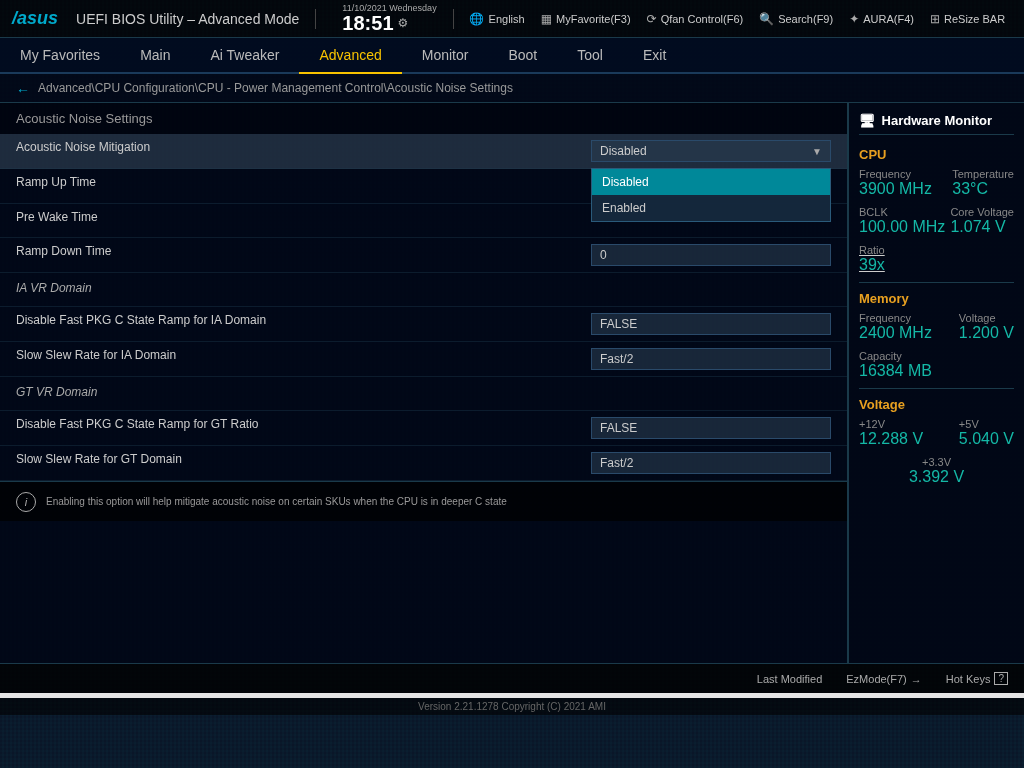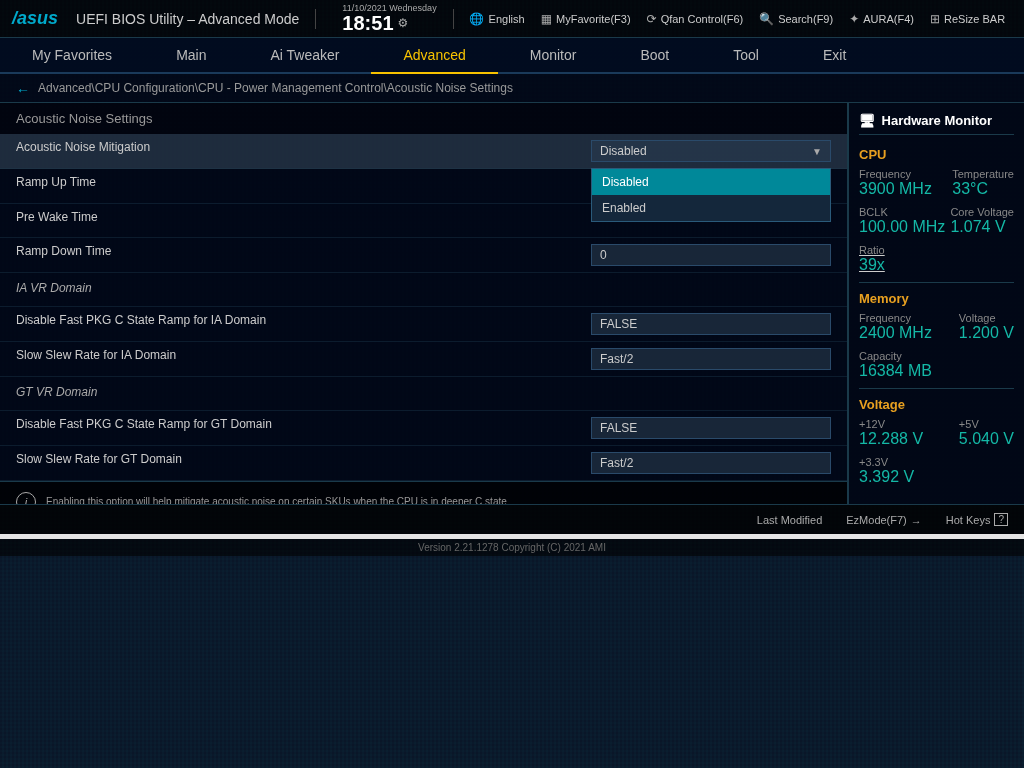--- a/index.html
+++ b/index.html
@@ -34,21 +34,21 @@
         );
       pointer-events: none;
       z-index: 0;
     }
 
     .content-wrapper {
       position: relative;
       z-index: 1;
       display: flex;
       flex-direction: column;
-      height: 556px;
+      height: 715px;
     }
 
     
     .top-bar {
       display: flex;
       align-items: center;
       background: rgba(0,0,0,0.7);
       padding: 0 12px;
       height: 38px;
       border-bottom: 1px solid #1a3a4a;
@@ -137,21 +137,21 @@
     
     .nav-bar {
       display: flex;
       align-items: center;
       background: rgba(0,10,30,0.9);
       height: 36px;
       border-bottom: 2px solid #1a3a5a;
     }
 
     .nav-item {
-      padding: 0 32px;
+      padding: 0 20px;
       height: 36px;
       display: flex;
       align-items: center;
       color: #bbb;
       font-size: 14px;
       cursor: pointer;
       border-bottom: 2px solid transparent;
       margin-bottom: -2px;
     }
 
@@ -531,21 +531,21 @@
         <div class="settings-value">
           <span>Fast/2</span>
         </div>
       </div>
 
       <div class="settings-row section-label">
         <span class="settings-label section-title">GT VR Domain</span>
       </div>
 
       <div class="settings-row">
-        <span class="settings-label">Disable Fast PKG C State Ramp for GT Domain</span>
+        <span class="settings-label">Disable Fast PKG C State Ramp for GT Ratio</span>
         <div class="settings-value">
           <span>FALSE</span>
         </div>
       </div>
 
       <div class="settings-row">
         <span class="settings-label">Slow Slew Rate for GT Domain</span>
         <div class="settings-value">
           <span>Fast/2</span>
         </div>
@@ -621,21 +621,21 @@
         <div>
           <div class="hw-label">+12V</div>
           <div class="hw-big-value">12.288 V</div>
         </div>
         <div>
           <div class="hw-label">+5V</div>
           <div class="hw-big-value">5.040 V</div>
         </div>
       </div>
 
-      <div style="margin-top:6px;">
+      <div style="margin-top:6px;text-align:center;">
         <div class="hw-label">+3.3V</div>
         <div class="hw-big-value">3.392 V</div>
       </div>
 
     </div>
 
   </div>
 
   <div class="bottom-bar">
     <div class="bottom-item">

